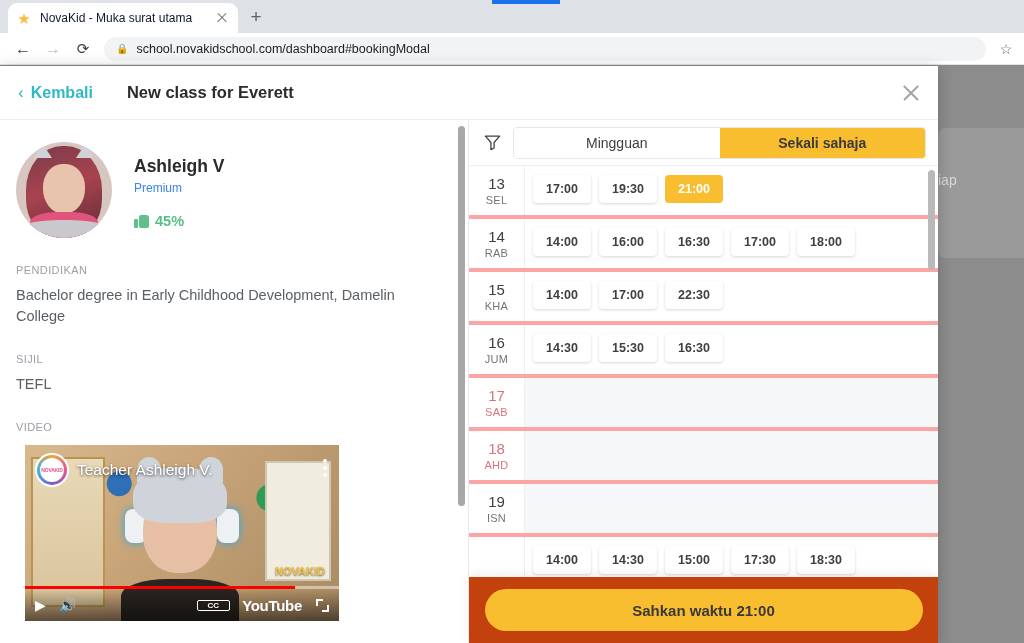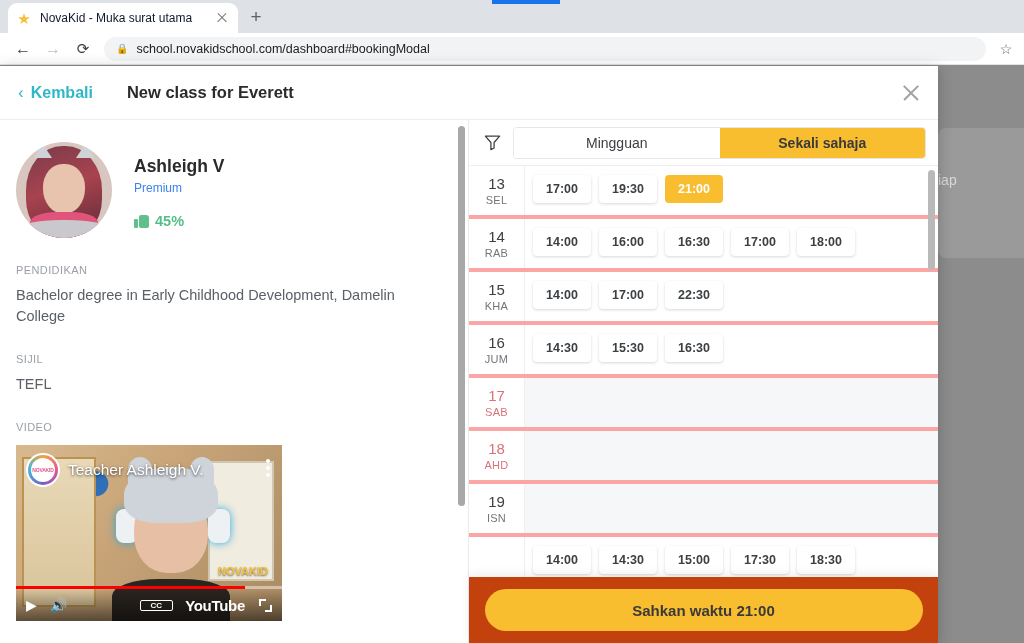--- a/index.html
+++ b/index.html
@@ -171,22 +171,22 @@
 
   .sec-label {
     font-size: 11px; color: #9aa0a6; letter-spacing: .4px; margin-top: 26px;
   }
   .sec-text {
     font-size: 14.5px; color: #5a6066; line-height: 21px; margin-top: 9px;
   }
 
   
   .video {
-    position: relative; width: 266px; height: 176px; margin-top: 12px;
-    background: #1d1a17; overflow: hidden; cursor: pointer;
+    position: relative; width: 314px; height: 176px; margin-top: 12px;
+    background: #1d1a17; overflow: hidden; cursor: pointer; margin-left: 9px;
   }
   .vid-scene { position: absolute; inset: 0; }
   .vid-wall {
     position: absolute; inset: 0;
     background:
       radial-gradient(circle at 12% 30%, #c9543c 0 14px, transparent 15px),
       radial-gradient(circle at 12% 62%, #e0a63c 0 13px, transparent 14px),
       radial-gradient(circle at 30% 22%, #2f6fb5 0 12px, transparent 13px),
       radial-gradient(circle at 78% 30%, #2f9b54 0 13px, transparent 14px),
       radial-gradient(circle at 90% 55%, #d8d3c4 0 15px, transparent 16px),

